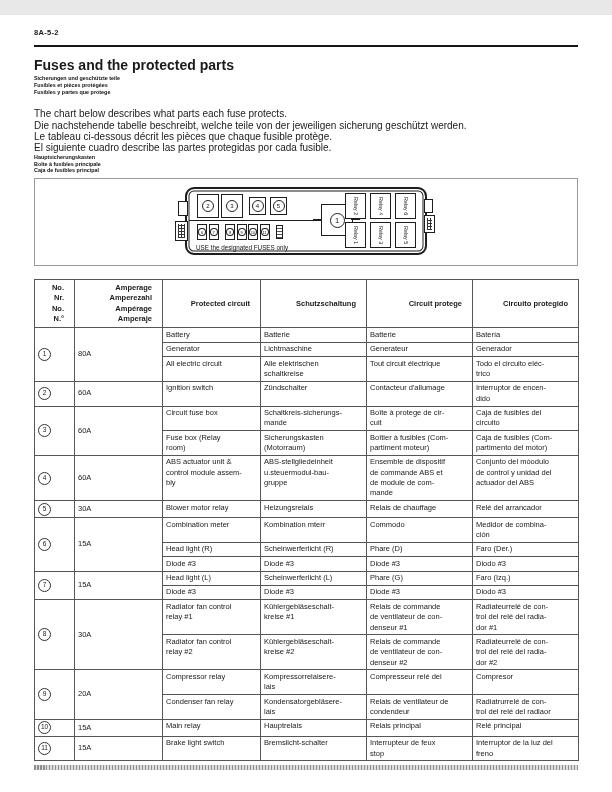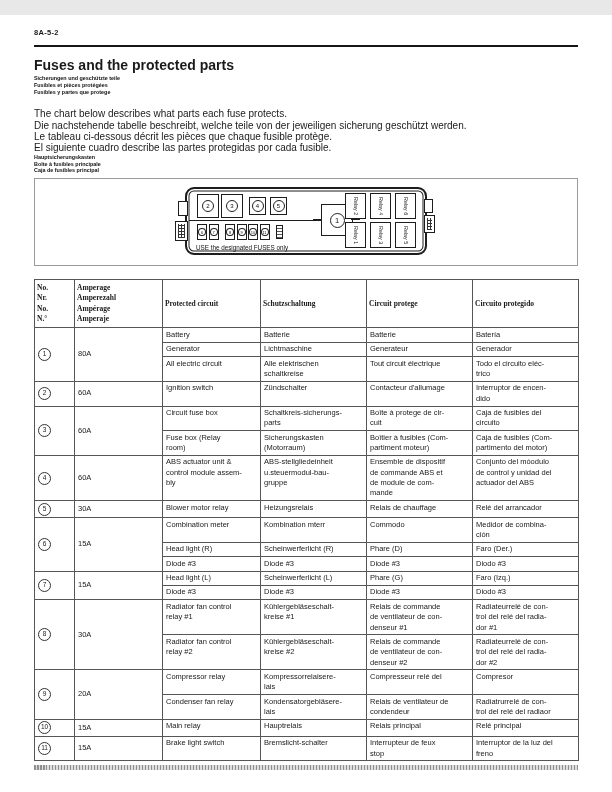--- a/index.html
+++ b/index.html
@@ -52,21 +52,21 @@
               grid-template-columns:repeat(3,21px);grid-template-rows:26px 26px;gap:3px 4px;}
   .relay{border:1.5px solid #1d1d1d;display:flex;align-items:center;justify-content:center;background:#fff;}
   .relay-label{writing-mode:vertical-rl;font-size:5.4px;line-height:1;white-space:nowrap;}
   .fusebox-note{position:absolute;left:9px;bottom:2.5px;font-size:6.3px;color:#101010;}
 
   
   .fuse-table{margin-top:13px;border-collapse:collapse;table-layout:fixed;width:544px;
               border:1.5px solid #333;}
   .fuse-table th,.fuse-table td{border:1px solid #565656;font-size:7.5px;line-height:1.38;
       padding:1.5px 3px;vertical-align:top;text-align:left;white-space:pre-line;overflow:hidden;}
-  .fuse-table th{font-weight:bold;text-align:left;vertical-align:middle;padding:3px 2px;font-family:Liberation Serif, serif;}
+  .fuse-table th{font-weight:bold;text-align:right;vertical-align:middle;padding:3px 10px;}
   .cell-no,.cell-amp{text-align:left;vertical-align:middle !important;}
   .circle-num{display:inline-flex;width:11px;height:11px;border:1px solid #333;border-radius:50%;
               align-items:center;justify-content:center;font-size:6.5px;background:#fff;}
 
   .halftone-bar{margin-top:4px;height:5px;
      background-image:repeating-linear-gradient(90deg,#8f8f8f 0 1.5px,#dedede 1.5px 3px);}
 </style>
 </head>
 <body>
 
@@ -226,21 +226,21 @@
             <td>Zündschalter</td>
             <td>Contacteur d'allumage</td>
             <td>Interruptor de encen-
 dido</td>
           </tr>
           <tr>
             <td class="cell-no" rowspan="2"><span class="circle-num">3</span></td>
             <td class="cell-amp" rowspan="2">60A</td>
             <td>Circuit fuse box</td>
             <td>Schaltkreis-sicherungs-
-parts</td>
+mande</td>
             <td>Boîte à protege de cir-
 cuit</td>
             <td>Caja de fusibles del
 circuito</td>
           </tr>
           <tr>
             <td>Fuse box (Relay
 room)</td>
             <td>Sicherungskasten
 (Motorraum)</td>

